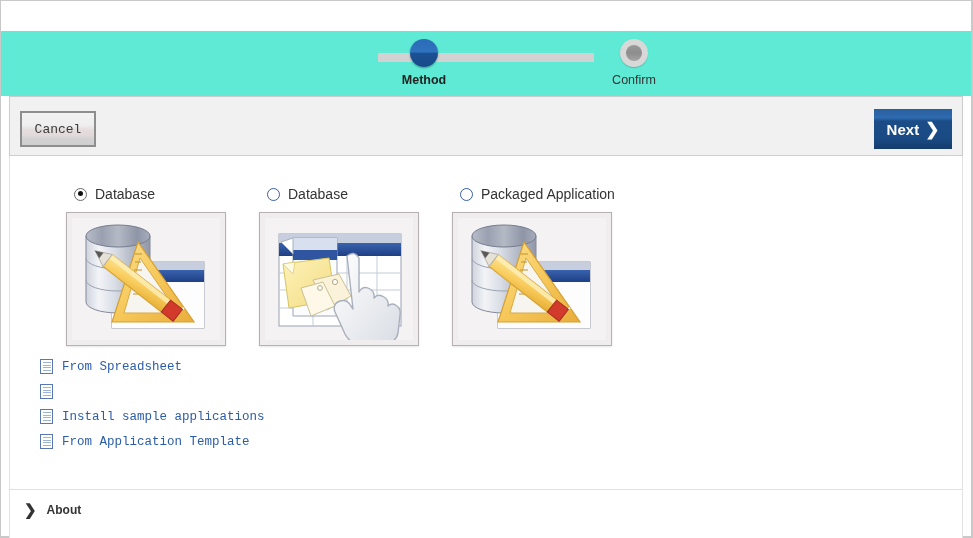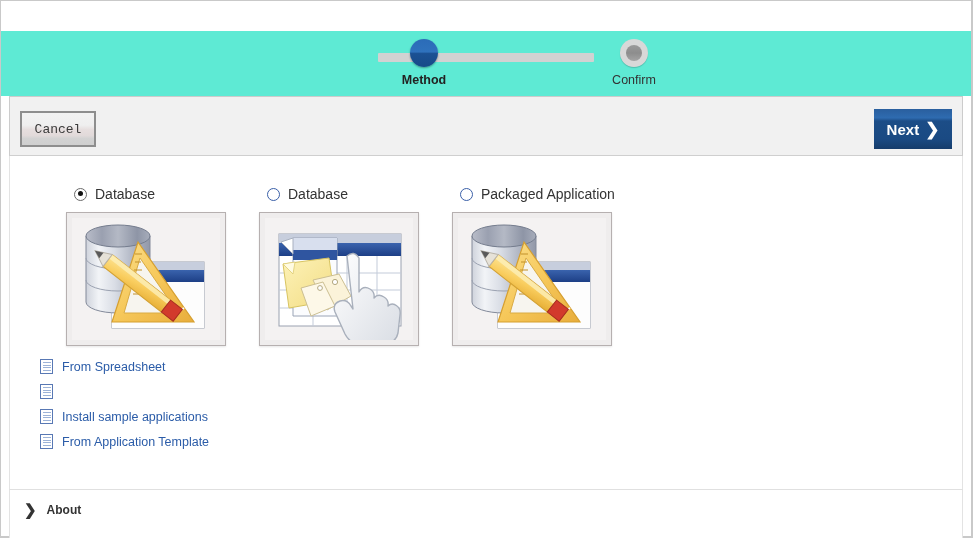--- a/index.html
+++ b/index.html
@@ -197,21 +197,21 @@
     width: 100%; height: 100%;
     background: #f4f2f2;
     position: relative;
     overflow: hidden;
   }
   .tile svg { display: block; }
 
   
   .links {
     position: absolute;
-    left: 30px; top: 198px;
+    left: 30px; top: 198px; font-family: Liberation Mono, monospace;
   }
   .link-row {
     display: flex;
     align-items: center;
     gap: 9px;
     height: 25px;
     cursor: pointer;
   }
   .doc-icon {
     width: 13px; height: 15px;

